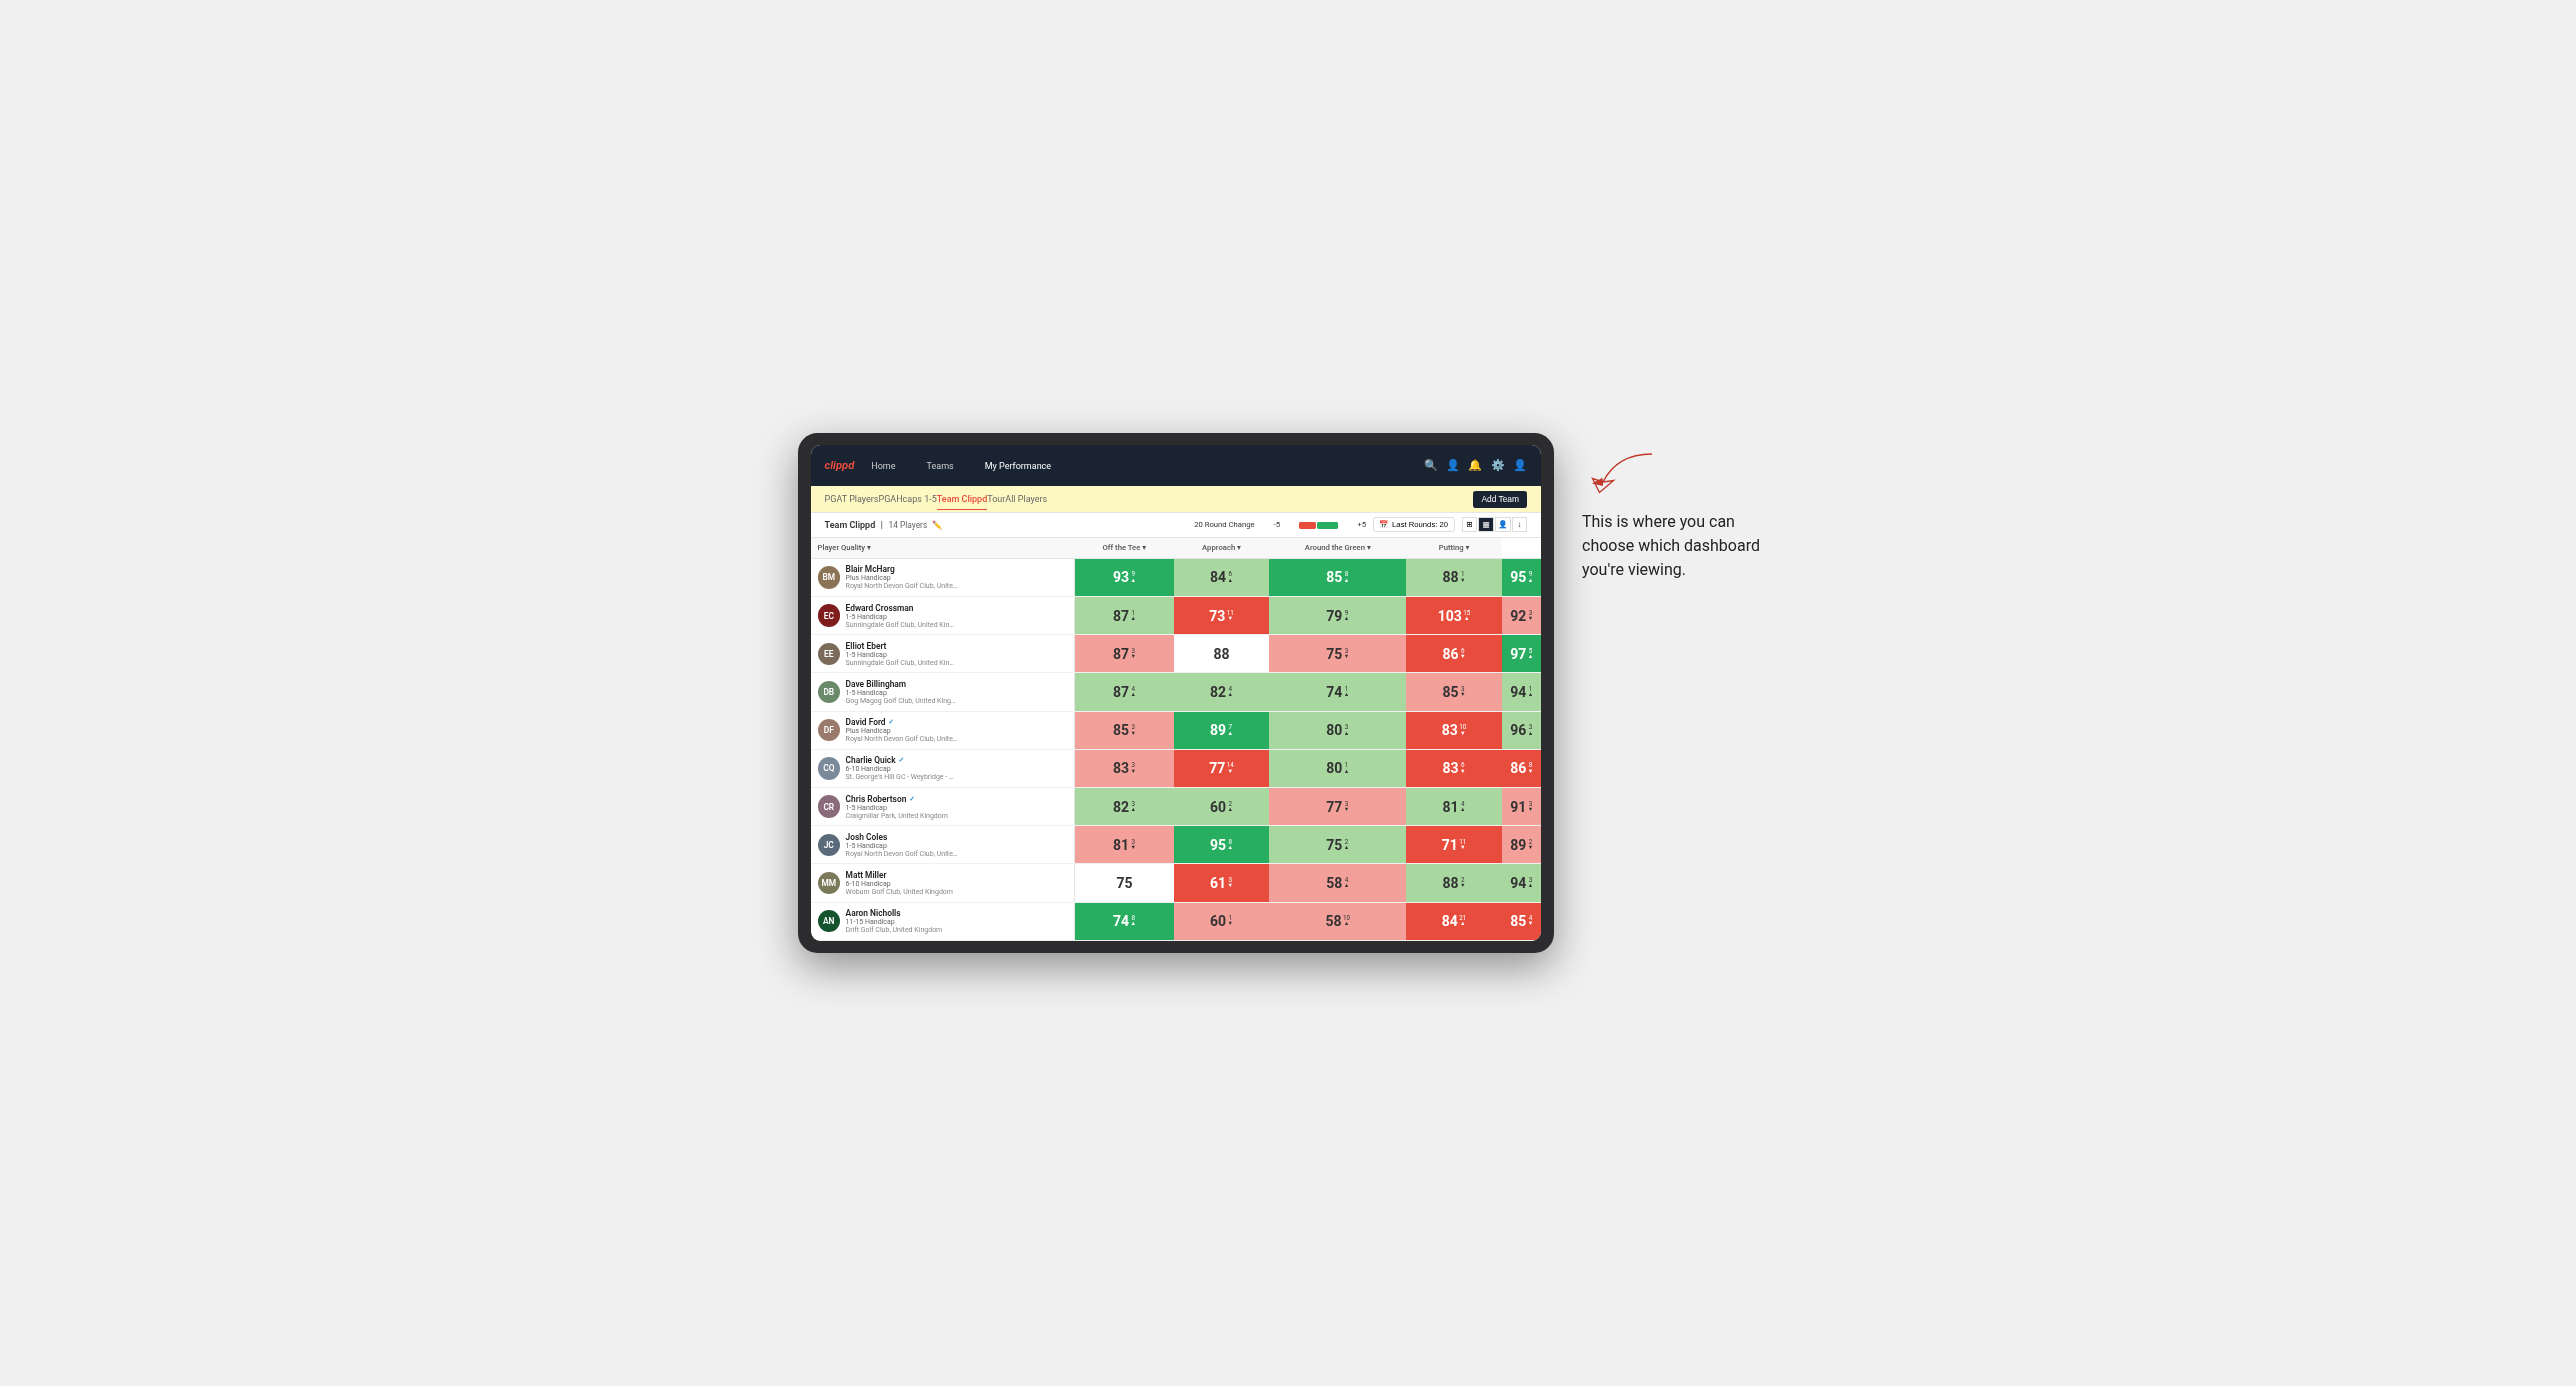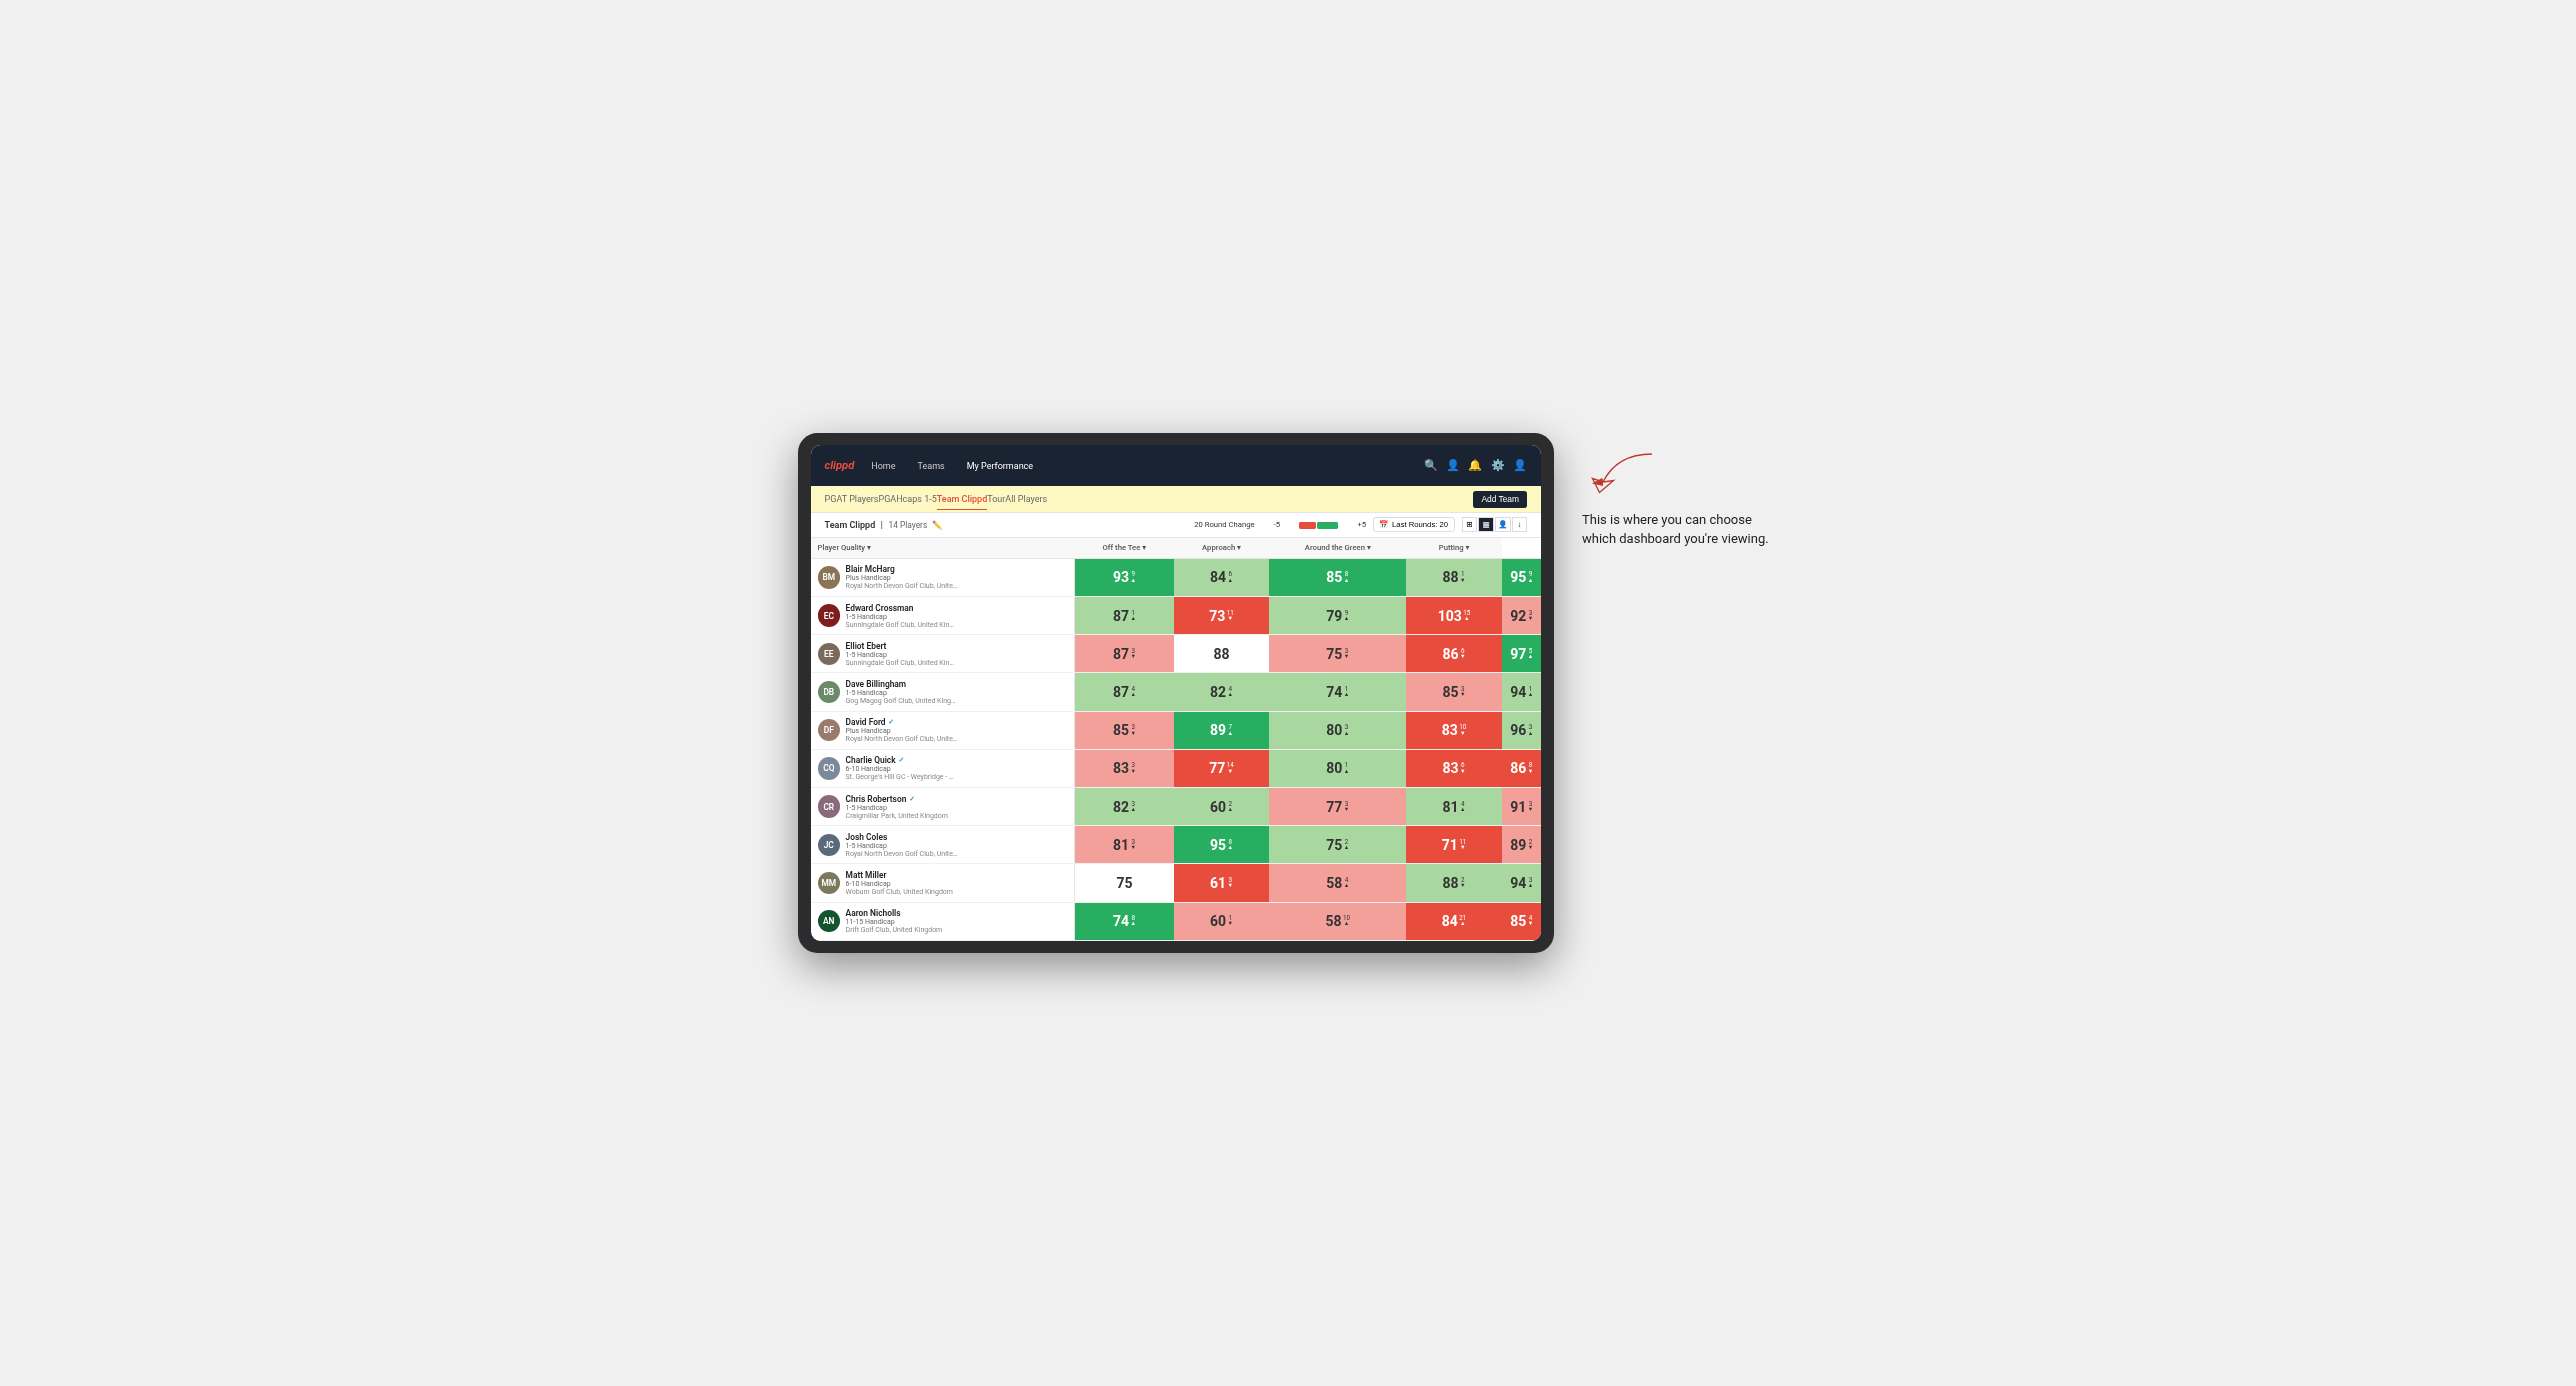--- a/index.html
+++ b/index.html
@@ -50,21 +50,21 @@
 
     .nav-logo {
       color: #e74c3c;
       font-weight: 700;
       font-size: 11.2px;
       font-style: italic;
     }
 
     .nav-links {
       display: flex;
-      gap: 22px;
+      gap: 31px;
       flex: 1;
     }
 
     .nav-link {
       color: #ccc;
       font-size: 9px;
       cursor: pointer;
       padding: 2.8px 0;
     }
 
@@ -309,21 +309,21 @@
 
     
     .annotations-panel {
       width: 196px;
       flex-shrink: 0;
       padding: 14px 0;
       position: relative;
     }
 
     .annotation-text {
-      font-size: 13px;
+      font-size: 16px;
       color: #222;
       line-height: 1.5;
       margin-bottom: 19px;
     }
 
     .annotation-items {
       display: flex;
       flex-direction: column;
       gap: 14px;
       margin-top: 21px;

